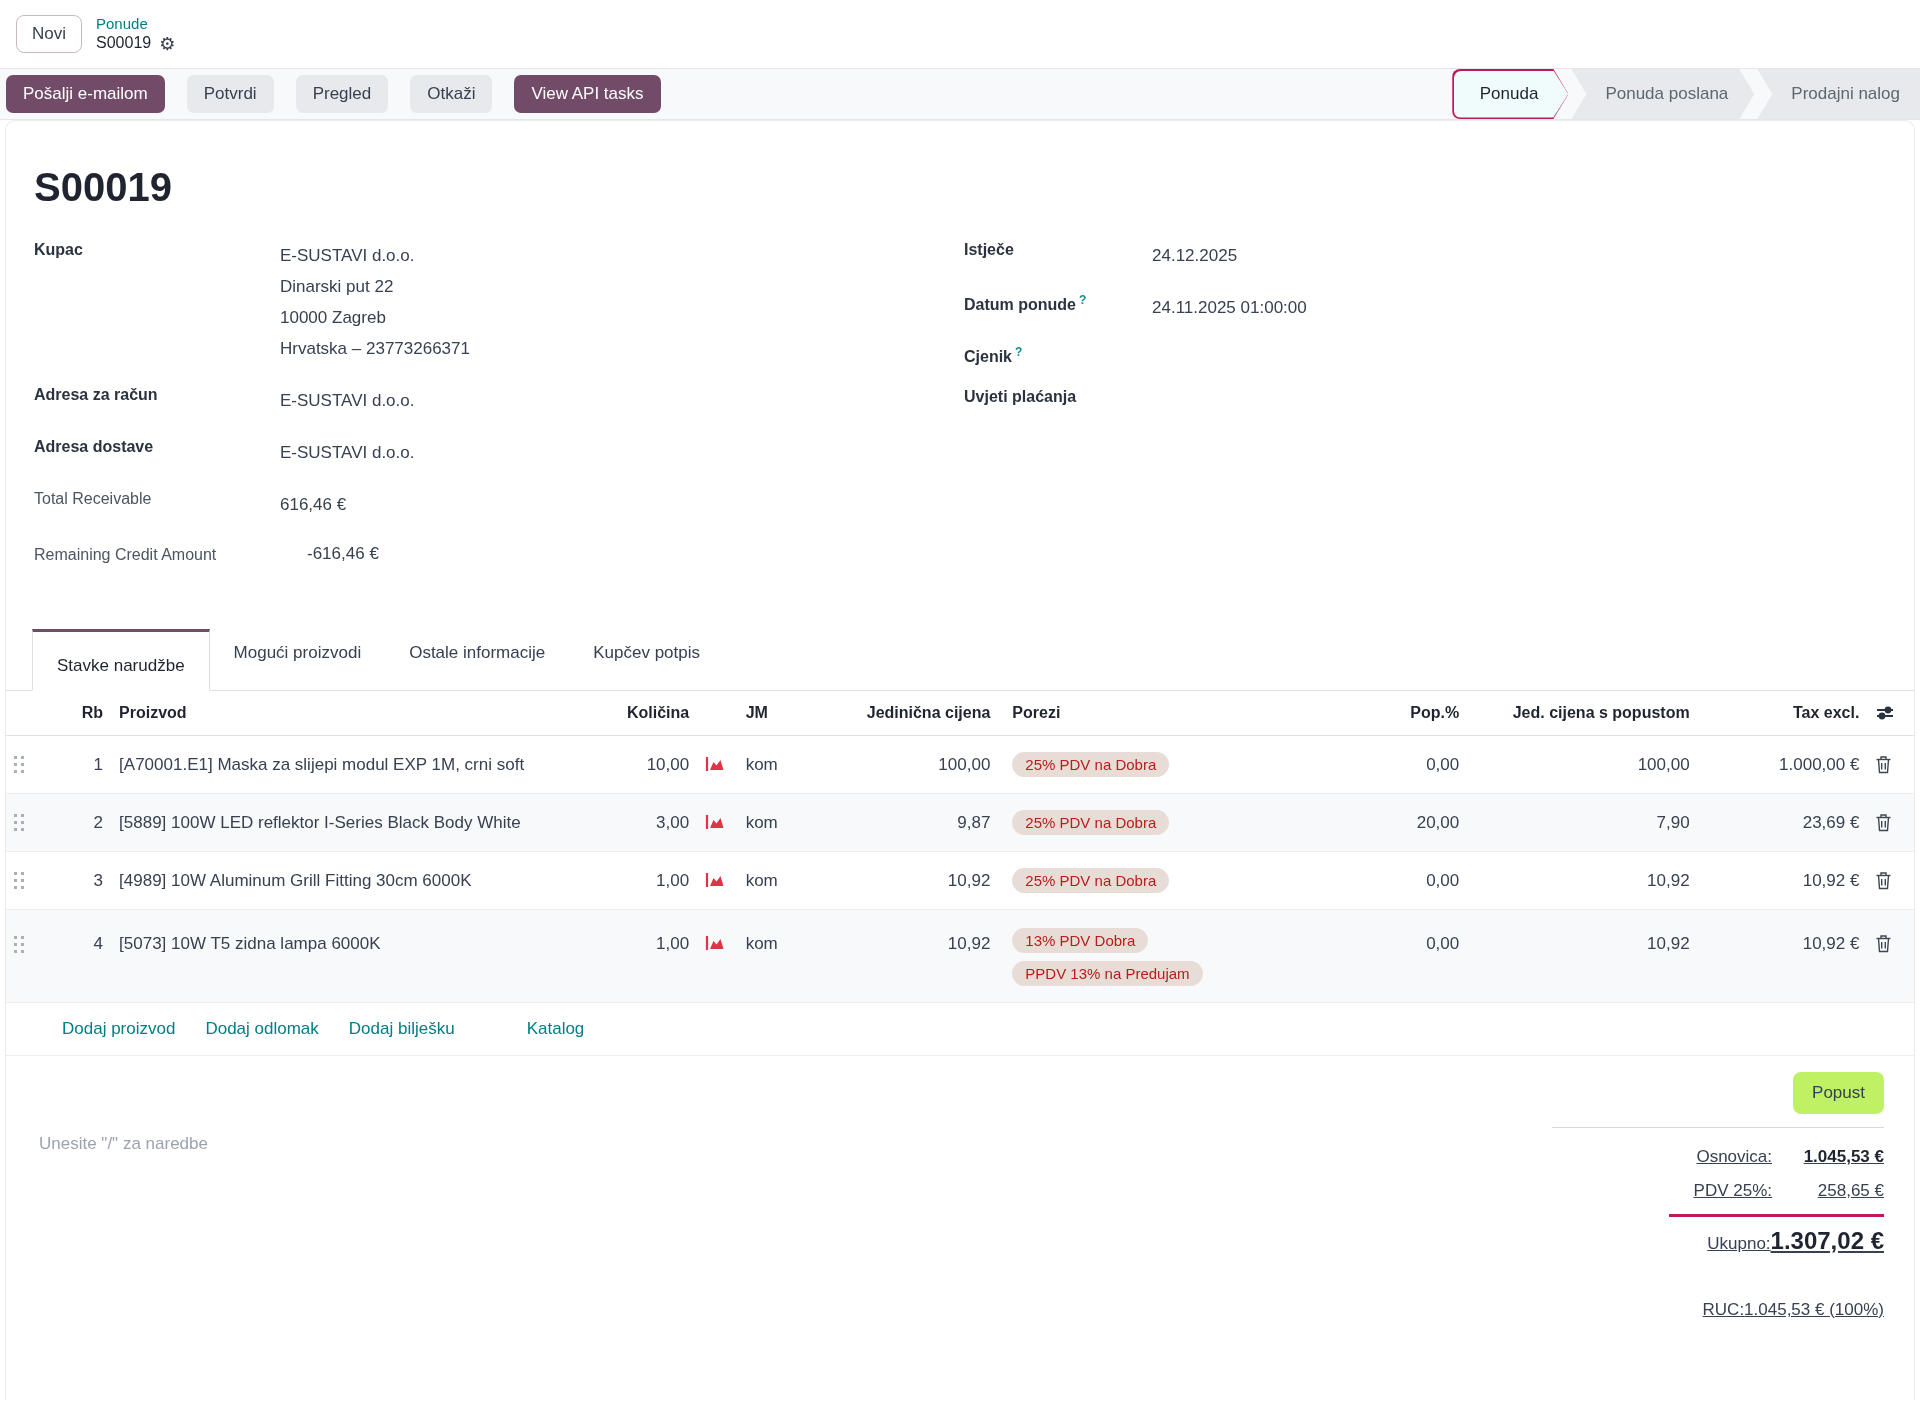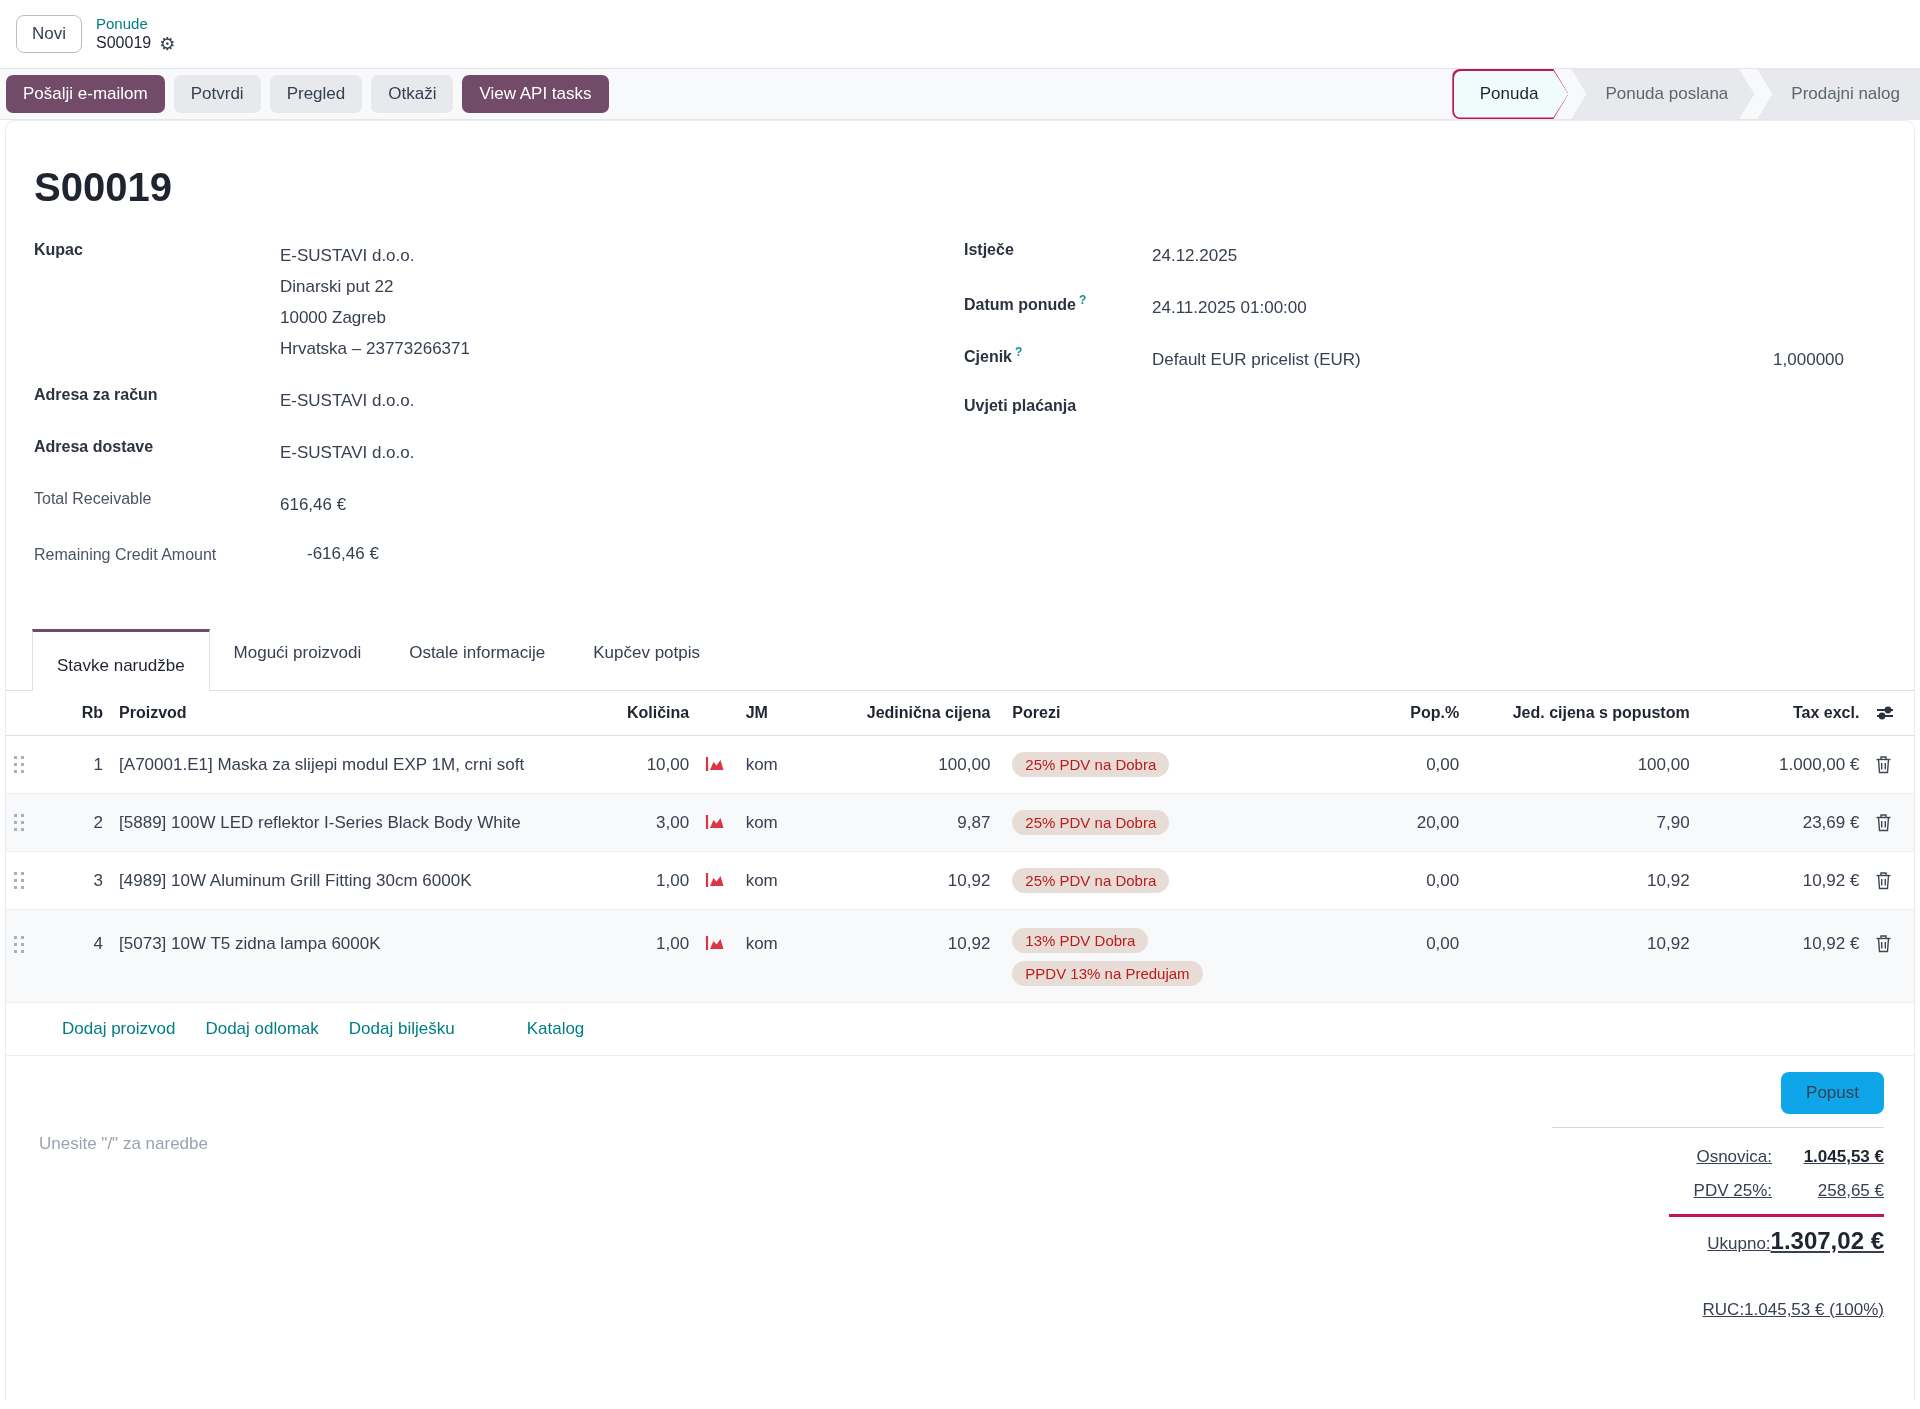--- a/index.html
+++ b/index.html
@@ -11,21 +11,21 @@
   .btn-new { background:#fff; border:1px solid #c9b8c3; border-radius:8px; padding:8px 15px;
     font-size:17px; color:#374151; cursor:pointer; }
   .crumbs { display:flex; flex-direction:column; line-height:1.3; }
   .crumb-parent { color:#017E84; font-size:15px; cursor:pointer; }
   .crumb-current { color:#1f2430; font-size:16px; display:flex; align-items:center; gap:8px; }
   .gear { font-size:18px; color:#374151; cursor:pointer; line-height:1; }
 
   
   .toolbar { height:52px; background:#f8f9fa; border-top:1px solid #e4e6ea; border-bottom:1px solid #e4e6ea;
     display:flex; align-items:center; padding:0 0 0 6px; }
-  .tb-left { display:flex; gap:9px; align-items:center; }
+  .tb-left { display:flex; gap:22px; align-items:center; }
   .btn { border:none; border-radius:7px; padding:9px 17px; font-size:17px; cursor:pointer;
     font-family:inherit; white-space:nowrap; }
   .btn.primary { background:#714B67; color:#fff; }
   .btn.secondary { background:#e7e9ed; color:#374151; }
   .statusbar { margin-left:auto; display:flex; align-items:stretch; height:50px; }
   .step { position:relative; margin-left:3px; cursor:pointer; }
   .step-shape { height:100%; display:flex; align-items:center; padding:0 26px 0 34px;
     background:#e7e9ed; color:#5d6770; font-size:17px;
     clip-path:polygon(0 0, calc(100% - 15px) 0, 100% 50%, calc(100% - 15px) 100%, 0 100%, 15px 50%); }
   .step.last .step-shape { clip-path:polygon(0 0, 100% 0, 100% 100%, 0 100%, 15px 50%); padding-right:20px; }
@@ -79,21 +79,21 @@
   
   .linkrow { display:flex; gap:30px; padding:16px 0 16px 56px; border-bottom:1px solid #eceef0; }
   .linkrow a { color:#017E84; text-decoration:none; font-size:17px; cursor:pointer; }
   .linkrow a.katalog { margin-left:42px; }
 
   
   .bottom { display:flex; padding:16px 30px 0 33px; }
   .compose { color:#9ca3af; font-size:17px; margin-top:62px; cursor:text; }
   .totalsblock { margin-left:auto; width:332px; }
   .popust-row { display:flex; justify-content:flex-end; margin-bottom:13px; }
-  .btn-popust { background:#0ea5e9; border:none; border-radius:8px; padding:11px 25px; font-size:17px;
+  .btn-popust { background:#bef264; border:none; border-radius:8px; padding:11px 19px; font-size:17px;
     color:#374151; cursor:pointer; font-family:inherit; }
   .totallines { border-top:1px solid #d4d7db; padding-top:12px;text-decoration:underline; }
   .trow { display:flex; justify-content:flex-end; align-items:baseline; line-height:34px; }
   .trow .tlabel { color:#374151; font-size:17px; text-align:right; }
   .trow .tval { min-width:112px; text-align:right; font-size:17px; color:#374151; }
   .trow.bold .tval { font-weight:700; color:#1f2430; }
   .trow.grand { border-top:3px solid #be185d; margin-top:6px; padding-top:7px; width:215px; margin-left:auto; }
   .trow.grand .tlabel { font-size:17px; }
   .trow.grand .tval { font-weight:700; font-size:24px; color:#1f2430; }
   .trow.ruc { margin-top:32px; }
@@ -176,24 +176,20 @@
         </div>
         <div class="frow">
           <div class="flabel">
             <span>Datum ponude</span><sup class="help-sup">?</sup>
           </div>
           <div class="fvalue">24.11.2025 01:00:00</div>
         </div>
         <div class="frow">
           <div class="flabel">
             <span>Cjenik</span><sup class="help-sup">?</sup>
-          </div>
-          <div class="cjenik-wrap">
-            <div class="fvalue">Default EUR pricelist (EUR)</div>
-            <div class="fvalue rate">1,000000</div>
           </div>
         </div>
         <div class="frow">
           <div class="flabel">Uvjeti plaćanja</div>
           <div class="fvalue"></div>
         </div>
       </div>
     </div>
   </div>
 

